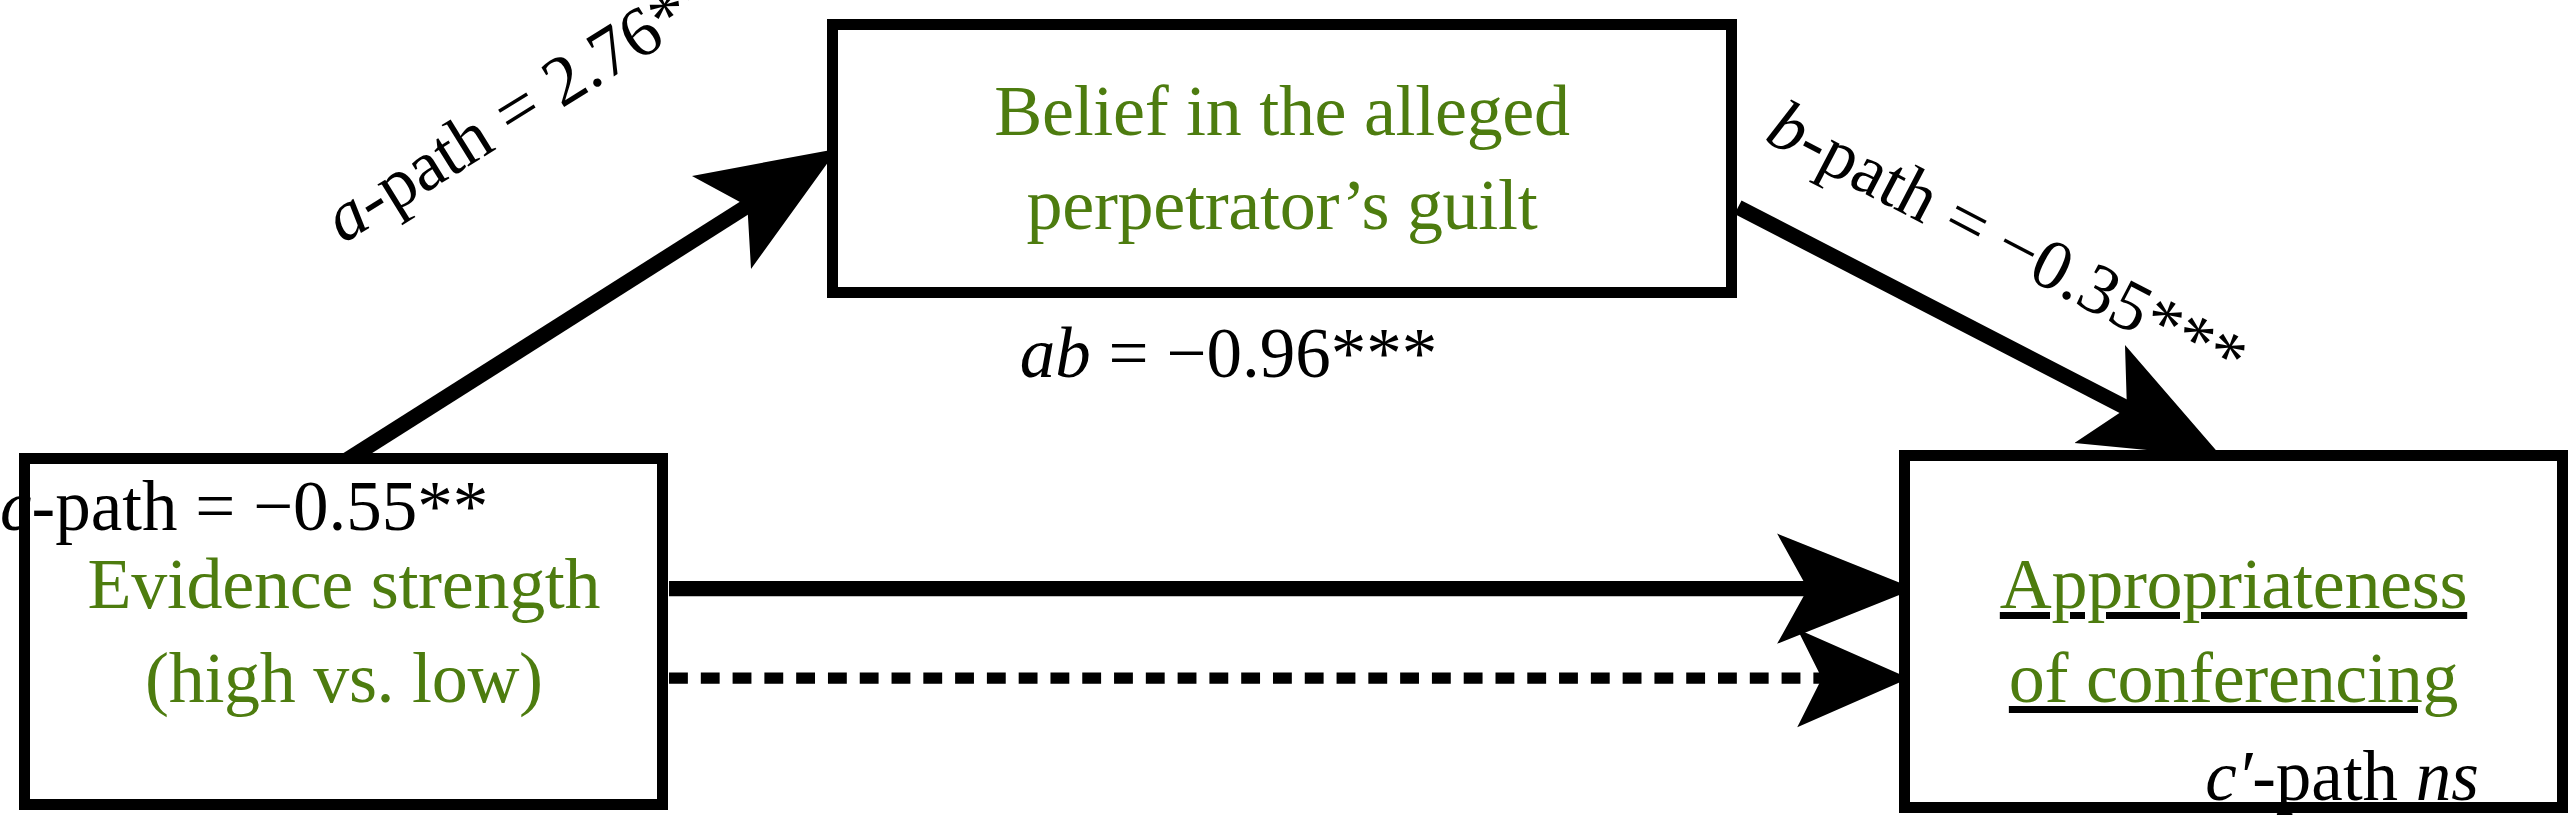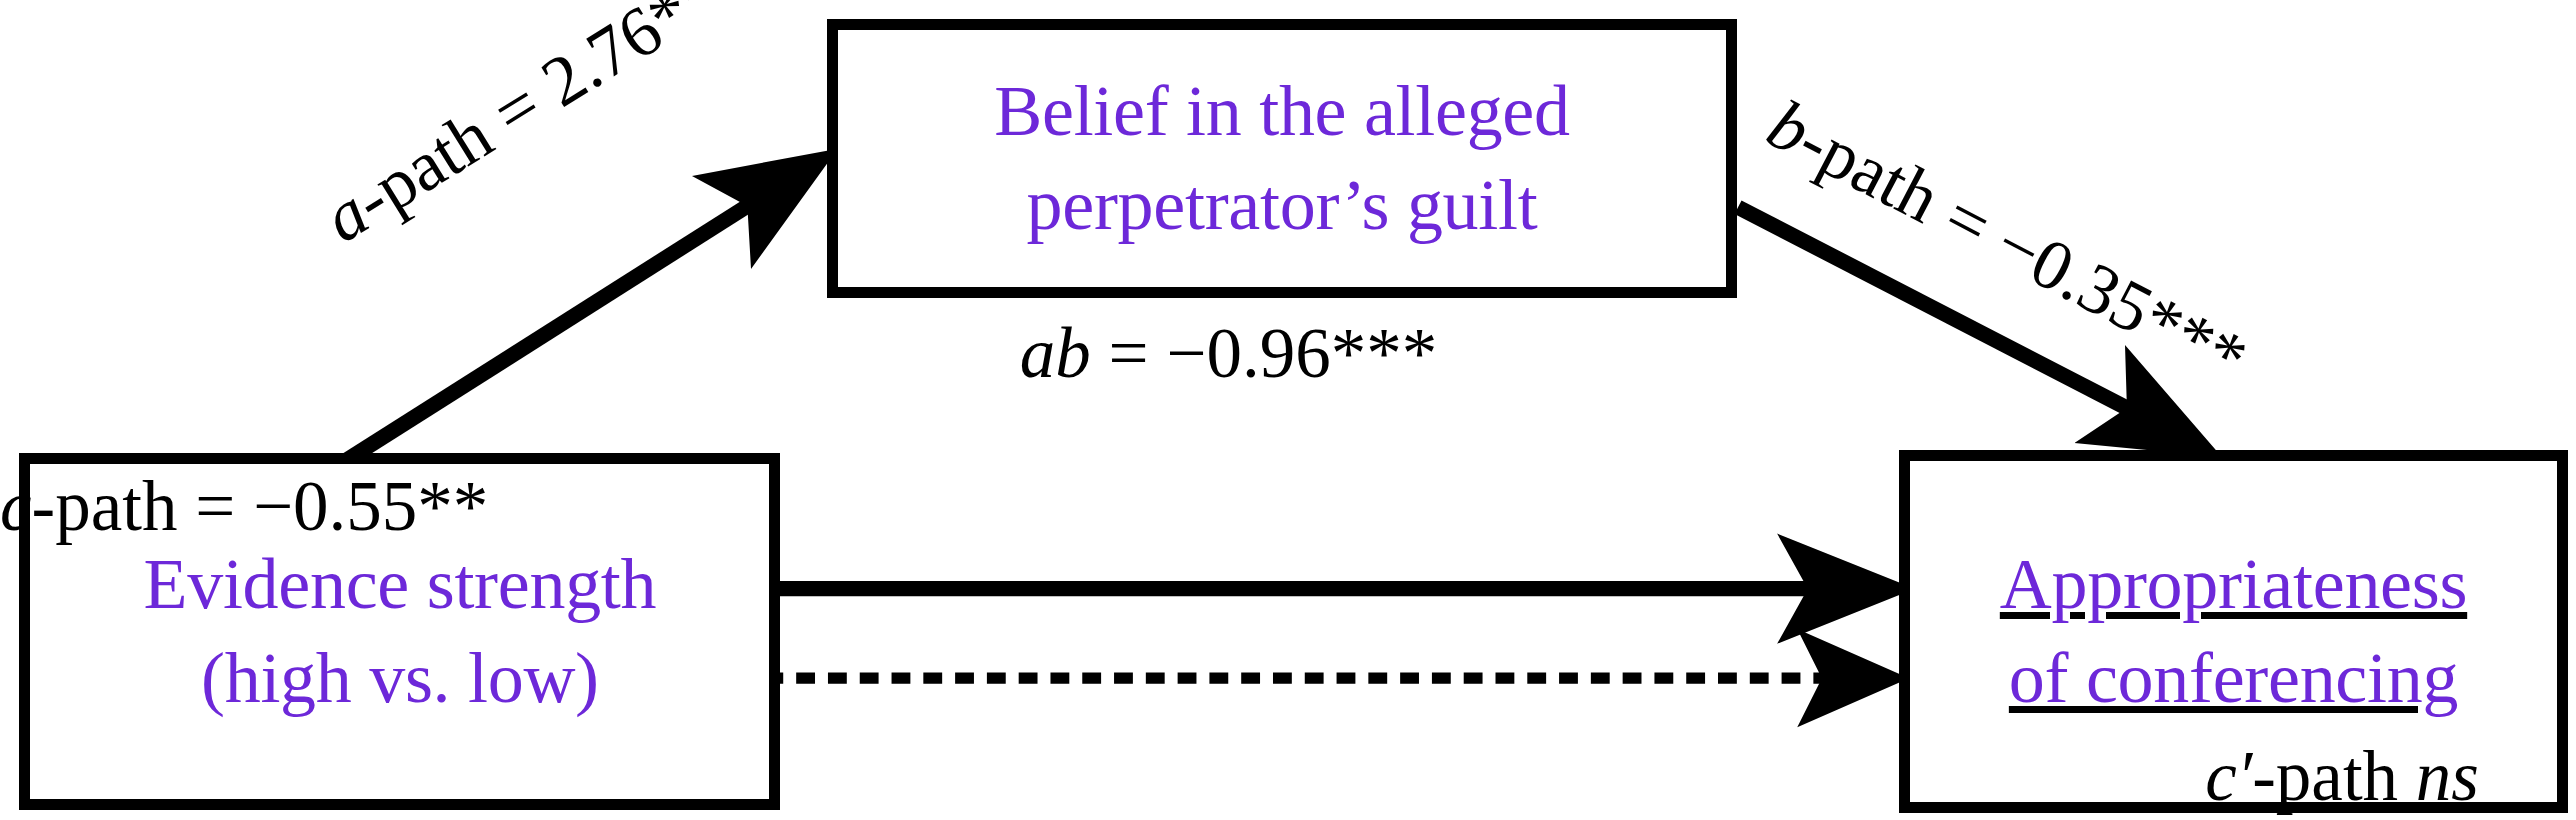--- a/index.html
+++ b/index.html
@@ -38,29 +38,29 @@
     align-items: center;
     justify-content: center;
     text-align: center;
     z-index: 4;
   }
   .node-label {
     font-family: "Liberation Serif", "DejaVu Serif", serif;
     font-size: 72px;
     line-height: 1.30;
     letter-spacing: -0.3px;
-    color: #6d28d9;
+    color: #4d7c0f;
     white-space: pre-line;
     padding: 0 15.3px;
   }
 
   #box-predictor {
     left: 19.4px;
     top: 453px;
-    width: 761px;
+    width: 649px;
     height: 357px;
   }
   #box-mediator {
     left: 827px;
     top: 19.4px;
     width: 910px;
     height: 279px;
   }
   #box-outcome {
     left: 1899px;

